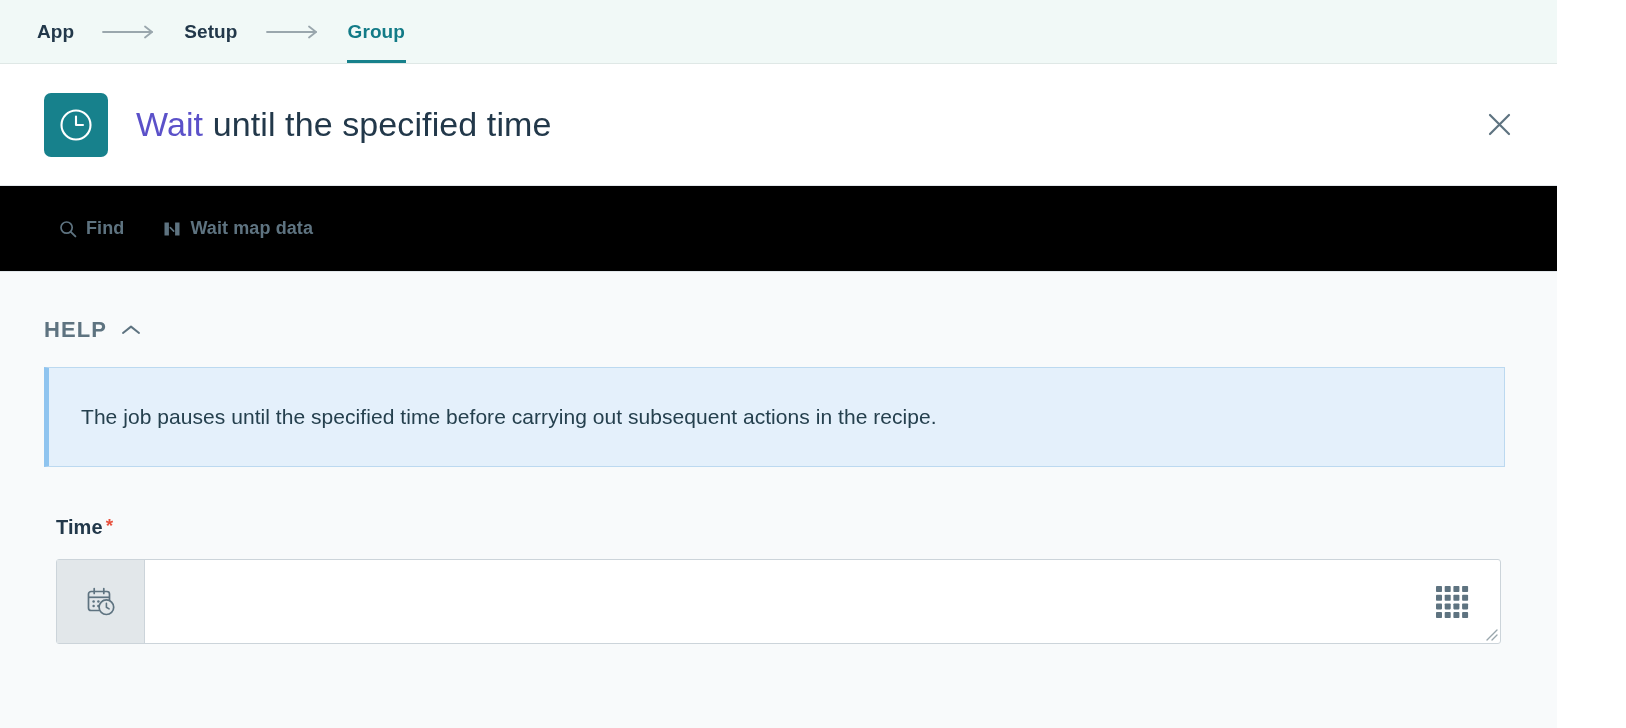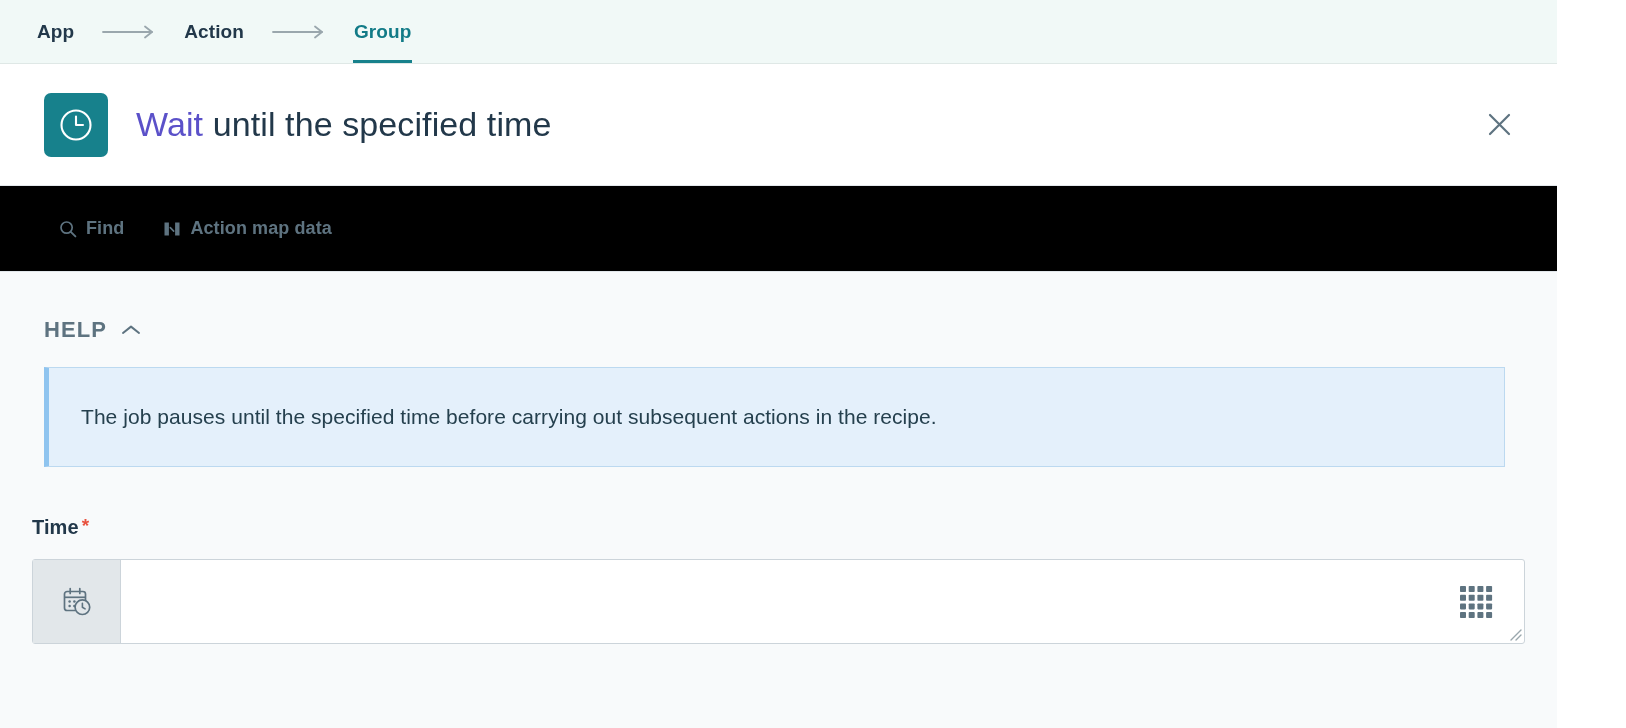--- a/index.html
+++ b/index.html
@@ -186,21 +186,21 @@
     display: flex;
     align-items: center;
     padding-left: 32px;
   }
   .help-banner-text {
     font-size: 21px;
     color: #25404e;
     letter-spacing: 0.05px;
   }
 
-  .field-block { margin-top: 49px; padding: 0 32px; }
+  .field-block { margin-top: 49px; padding: 0 56px; }
 
   .field-label {
     font-size: 20px;
     font-weight: bold;
     color: #22384a;
     letter-spacing: 0.1px;
     display: flex;
     align-items: flex-start;
   }
   .field-req { color: #e8523f; font-size: 19px; margin-left: 3px; line-height: 1; }
@@ -274,21 +274,21 @@
     </div>
 
     <div class="step-arrow">
       <svg width="54" height="14" viewBox="0 0 54 14" fill="none" aria-hidden="true">
         <path d="M1 7H50" stroke="currentColor" stroke-width="1.8" stroke-linecap="round"></path>
         <path d="M43 1.5L50 7L43 12.5" stroke="currentColor" stroke-width="1.8" stroke-linecap="round" stroke-linejoin="round"></path>
       </svg>
     </div>
 
     <div class="step">
-      <span>Action</span>
+      <span>Setup</span>
     </div>
 
     <div class="step-arrow">
       <svg width="54" height="14" viewBox="0 0 54 14" fill="none" aria-hidden="true">
         <path d="M1 7H50" stroke="currentColor" stroke-width="1.8" stroke-linecap="round"></path>
         <path d="M43 1.5L50 7L43 12.5" stroke="currentColor" stroke-width="1.8" stroke-linecap="round" stroke-linejoin="round"></path>
       </svg>
     </div>
 
     <div class="step active">
@@ -331,21 +331,21 @@
     </div>
 
     <div class="tool-btn">
       <span class="ticon">
         <svg width="18" height="18" viewBox="0 0 18 18" fill="none" aria-hidden="true">
           <rect x="1.5" y="2.5" width="4.4" height="13" fill="currentColor"></rect>
           <rect x="12.1" y="2.5" width="4.4" height="13" fill="currentColor"></rect>
           <path d="M7.3 7.6L10.7 11.1" stroke="currentColor" stroke-width="1.6" stroke-linecap="round"></path>
         </svg>
       </span>
-      <span>Action map data</span>
+      <span>Wait map data</span>
     </div>
 
   </div>
 
   <div class="body-panel">
 
     <div class="help-row">
       <span class="help-label">HELP</span>
       <span class="help-chevron">
         <svg width="20" height="12" viewBox="0 0 20 12" fill="none" aria-hidden="true">

